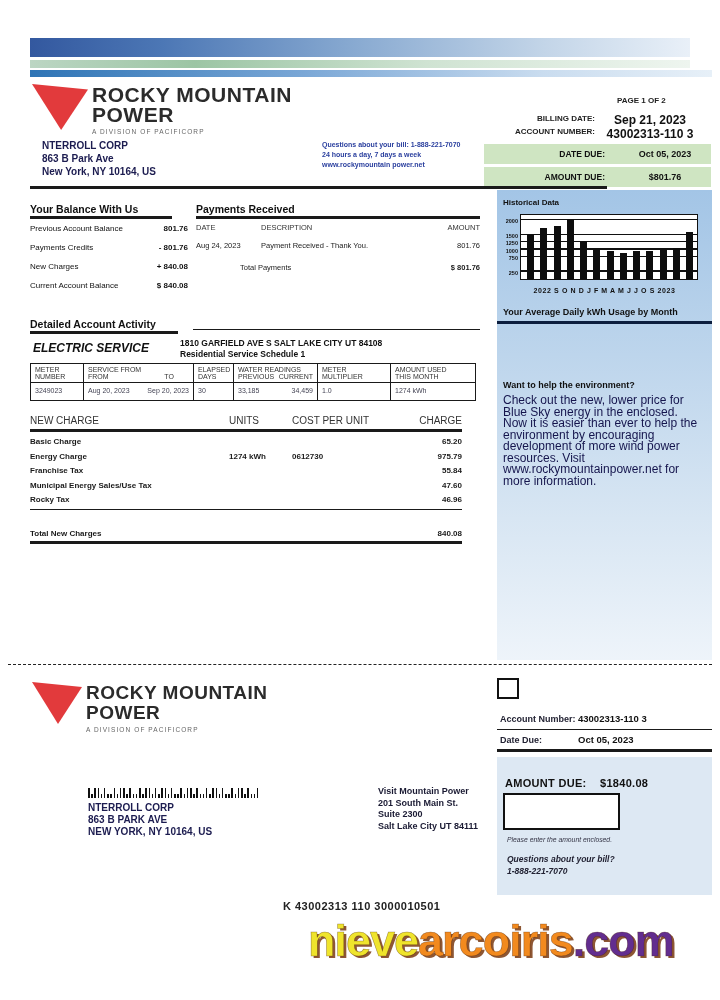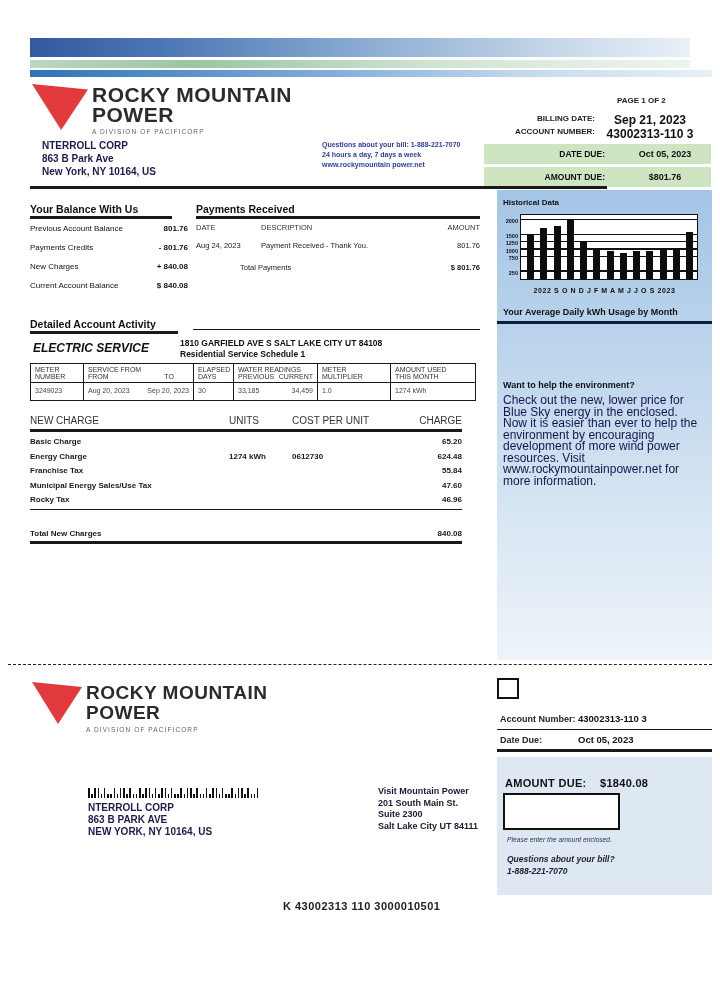--- a/index.html
+++ b/index.html
@@ -246,21 +246,21 @@
         <div class="chg-row">
           <span class="chg-item">Basic Charge</span>
           <span class="chg-units"></span>
           <span class="chg-cost"></span>
           <span class="chg-amt">65.20</span>
         </div>
         <div class="chg-row">
           <span class="chg-item">Energy Charge</span>
           <span class="chg-units">1274 kWh</span>
           <span class="chg-cost">0612730</span>
-          <span class="chg-amt">624.48</span>
+          <span class="chg-amt">975.79</span>
         </div>
         <div class="chg-row">
           <span class="chg-item">Franchise Tax</span>
           <span class="chg-units"></span>
           <span class="chg-cost"></span>
           <span class="chg-amt">55.84</span>
         </div>
         <div class="chg-row">
           <span class="chg-item">Municipal  Energy Sales/Use Tax</span>
           <span class="chg-units"></span>
@@ -418,14 +418,17 @@
   </div>
   <div class="abs remit" style="left:378px; top:786px;">
     <div>Visit Mountain Power</div>
     <div>201 South Main  St.</div>
     <div>Suite 2300</div>
     <div>Salt Lake City UT 84111</div>
   </div>
 
   <div class="abs scanline" style="left:283px; top:900px;">K 43002313 110 3000010501</div>
 
+  <div class="abs watermark" style="left:308px; top:915px;">
+    <span id="wm1" style="color: rgb(239, 228, 44);">nieve</span><span id="wm2" style="color: rgb(242, 138, 30);">arcoiris</span><span id="wm3" style="color: rgb(98, 45, 143);">.com</span>
+  </div>
 
 </div>
 
 </body></html>

